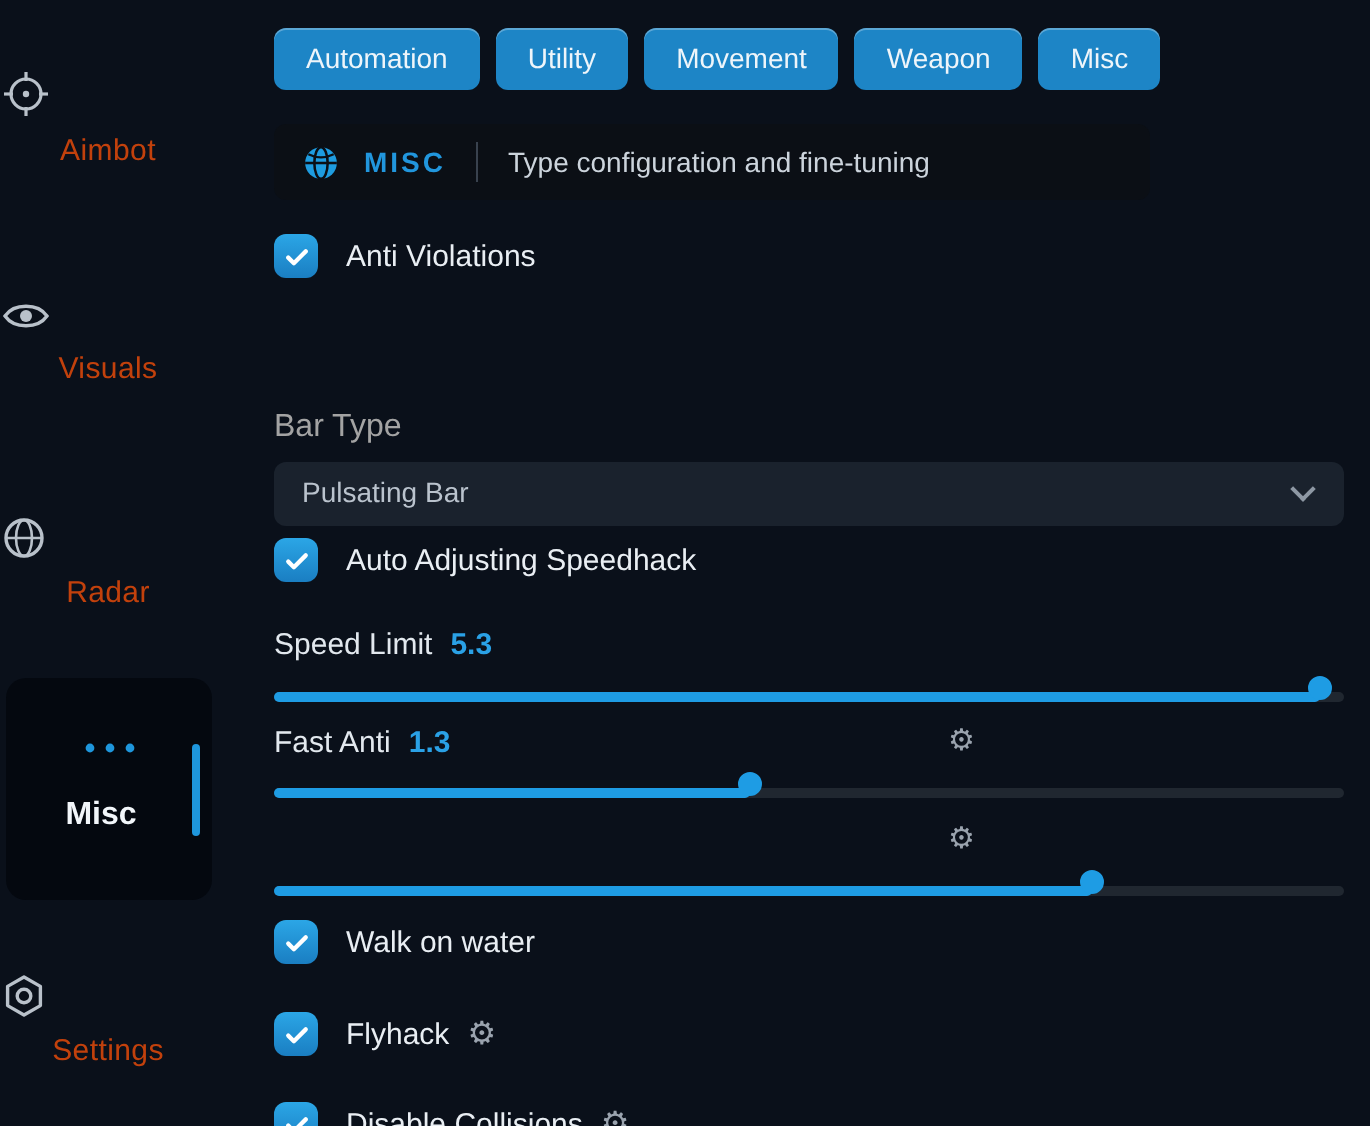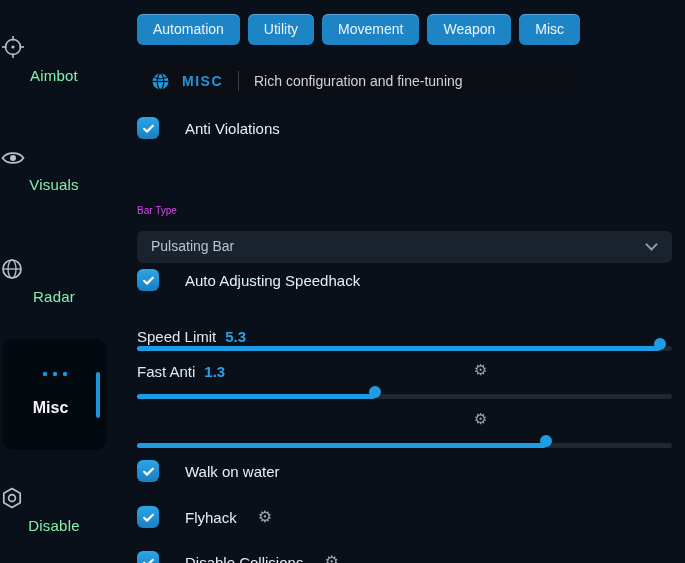--- a/index.html
+++ b/index.html
@@ -2,21 +2,21 @@
 <html><head>
 <meta charset="utf-8">
 <style>
   * { margin:0; padding:0; box-sizing:border-box; }
   html,body { background:#0a101a; }
   body { font-family:"Liberation Sans", sans-serif; }
   .stage { position:relative; width:685px; height:563px; background:#0a101a; overflow:hidden; }
 
   
   .sidebar { position:absolute; left:0; top:0; width:122px; height:100%; }
-  .side-item { position:absolute; left:0; width:108px; text-align:center; color:#86efac; cursor:pointer; }
+  .side-item { position:absolute; left:0; width:108px; text-align:center; color:#c2410c; cursor:pointer; }
   .side-item .icn { display:block; margin:0 auto 7px auto; }
   .side-item .lbl { font-size:15px; letter-spacing:.2px; }
   .side-active-box { position:absolute; left:3px; top:339px; width:103px; height:111px;
                      background:#04080f; border-radius:10px; }
   .side-active-box .dots { position:absolute; left:50%; top:32px; transform:translateX(-50%); }
   .side-active-box .lbl { position:absolute; left:0; right:8px; top:60px; text-align:center;
                           color:#f2f6fa; font-weight:bold; font-size:16px; }
   .side-indicator { position:absolute; right:6px; top:33px; width:4px; height:46px;
                     background:#1e96dc; border-radius:2px; }
 
@@ -26,35 +26,35 @@
   .tabs { position:absolute; left:0; top:14px; display:flex; gap:8px; }
   .tab { background:#1d85c6; color:#eef5fa; font-size:14px; padding:7px 16px 8px 16px;
          border-radius:6px; box-shadow:inset 0 1px 0 rgba(255,255,255,.28); cursor:pointer; white-space:nowrap; }
 
   .header { position:absolute; left:0; top:62px; width:438px; height:38px; background:#0b0f15;
             border-radius:6px; display:flex; align-items:center; padding:0 14px; }
   .header .title { color:#2196dd; font-weight:bold; font-size:14px; letter-spacing:1.5px; margin-left:12px; }
   .header .divider { width:1px; height:20px; background:#39424e; margin:0 15px; }
   .header .subtitle { color:#ccd4dc; font-size:14px; }
 
-  .check-row { position:absolute; left:0; display:flex; align-items:center; height:24px;gap:12px; }
+  .check-row { position:absolute; left:0; display:flex; align-items:center; height:24px; }
   .checkbox { width:22px; height:22px; border-radius:6px;
               background:linear-gradient(180deg,#2ba6e6,#1a7ec2);
               display:flex; align-items:center; justify-content:center; cursor:pointer; flex:0 0 auto; }
   .check-row .lbl { margin-left:14px; color:#e9eef3; font-size:15px; }
 
   .multiselect { position:absolute; left:0; top:163px; width:535px; height:37px;
                  background:#10161f; border:1px solid #242e3a; border-radius:4px; cursor:pointer; }
   .multiselect .val { position:absolute; left:14px; top:0; line-height:35px; color:#c7cfd8; font-size:14px; }
   .ms-btn { position:absolute; right:-1px; top:-1px; bottom:-1px; width:29px; background:#1d86c8;
             border-radius:0 4px 4px 0; display:flex; align-items:center; justify-content:center; cursor:pointer; }
   .ms-btn .tri { width:0; height:0; border-left:6px solid transparent; border-right:6px solid transparent;
                  border-top:8px solid #d8edf9; }
 
-  .field-label { position:absolute; left:0; color:#d946ef; font-size:10px; }
+  .field-label { position:absolute; left:0; color:#a3a3a3; font-size:16px; }
 
   .select { position:absolute; left:0; top:231px; width:535px; height:32px; background:#1a222d;
             border-radius:6px; cursor:pointer; }
   .select .val { position:absolute; left:14px; top:0; line-height:31px; color:#bac3cd; font-size:14px; }
   .select .chev { position:absolute; right:16px; top:9px; width:9px; height:9px;
                   border-right:2px solid #8e98a4; border-bottom:2px solid #8e98a4; transform:rotate(45deg); }
 
   .slider-label { position:absolute; left:0; display:flex; align-items:center; gap:9px; height:20px; }
   .slider-label .lbl { color:#e2e8ee; font-size:15px; }
   .slider-label .val { color:#2aa1e6; font-weight:bold; font-size:15px; }
@@ -124,21 +124,21 @@
       <span class="side-indicator"></span>
     </div>
 
     <div class="side-item" style="top:486px;">
       <span class="icn">
         <svg width="24" height="24" viewBox="0 0 24 24">
           <polygon points="12,2.5 20.2,7.2 20.2,16.8 12,21.5 3.8,16.8 3.8,7.2" fill="none" stroke="#b9c1ca" stroke-width="1.7" stroke-linejoin="round"></polygon>
           <circle cx="12" cy="12" r="3.4" fill="none" stroke="#b9c1ca" stroke-width="1.7"></circle>
         </svg>
       </span>
-      <span class="lbl">Disable</span>
+      <span class="lbl">Settings</span>
     </div>
   </div>
 
   <div class="main">
 
     <div class="tabs">
       <div class="tab">Automation</div>
       <div class="tab">Utility</div>
       <div class="tab">Movement</div>
       <div class="tab">Weapon</div>
@@ -149,21 +149,21 @@
       <span>
         <svg width="19" height="19" viewBox="0 0 24 24">
           <circle cx="12" cy="12" r="10" fill="#1e9ce0"></circle>
           <ellipse cx="12" cy="12" rx="4.2" ry="10" fill="none" stroke="#0b0f15" stroke-width="1.6"></ellipse>
           <line x1="2" y1="12" x2="22" y2="12" stroke="#0b0f15" stroke-width="1.6"></line>
           <path d="M4 6.5 C9 9, 15 9, 20 6.5" fill="none" stroke="#0b0f15" stroke-width="1.4"></path>
         </svg>
       </span>
       <span class="title">MISC</span>
       <span class="divider"></span>
-      <span class="subtitle">Rich configuration and fine-tuning</span>
+      <span class="subtitle">Type configuration and fine-tuning</span>
     </div>
 
     <div class="check-row" style="top:116px;">
       <span class="checkbox">
         <svg width="15" height="15" viewBox="0 0 24 24">
           <path d="M5 12.5l4.5 4.5L19 7.5" stroke="#fff" stroke-width="3.4" fill="none" stroke-linecap="round" stroke-linejoin="round"></path>
         </svg>
       </span>
       <span class="lbl">Anti Violations</span>
     </div>
@@ -177,21 +177,21 @@
 
     <div class="check-row" style="top:268px;">
       <span class="checkbox">
         <svg width="15" height="15" viewBox="0 0 24 24">
           <path d="M5 12.5l4.5 4.5L19 7.5" stroke="#fff" stroke-width="3.4" fill="none" stroke-linecap="round" stroke-linejoin="round"></path>
         </svg>
       </span>
       <span class="lbl">Auto Adjusting Speedhack</span>
     </div>
 
-    <div class="slider-label" style="top:312px;margin-top:14px;">
+    <div class="slider-label" style="top:312px;">
       <span class="lbl">Speed Limit</span>
       <span class="val">5.3</span>
     </div>
     <div class="slider" style="top:338px;">
       <span class="track"></span>
       <span class="fill" style="width: 97.8%;"></span>
       <span class="handle" style="left: 97.8%;"></span>
     </div>
 
     <div class="slider-label" style="top:361px;">

